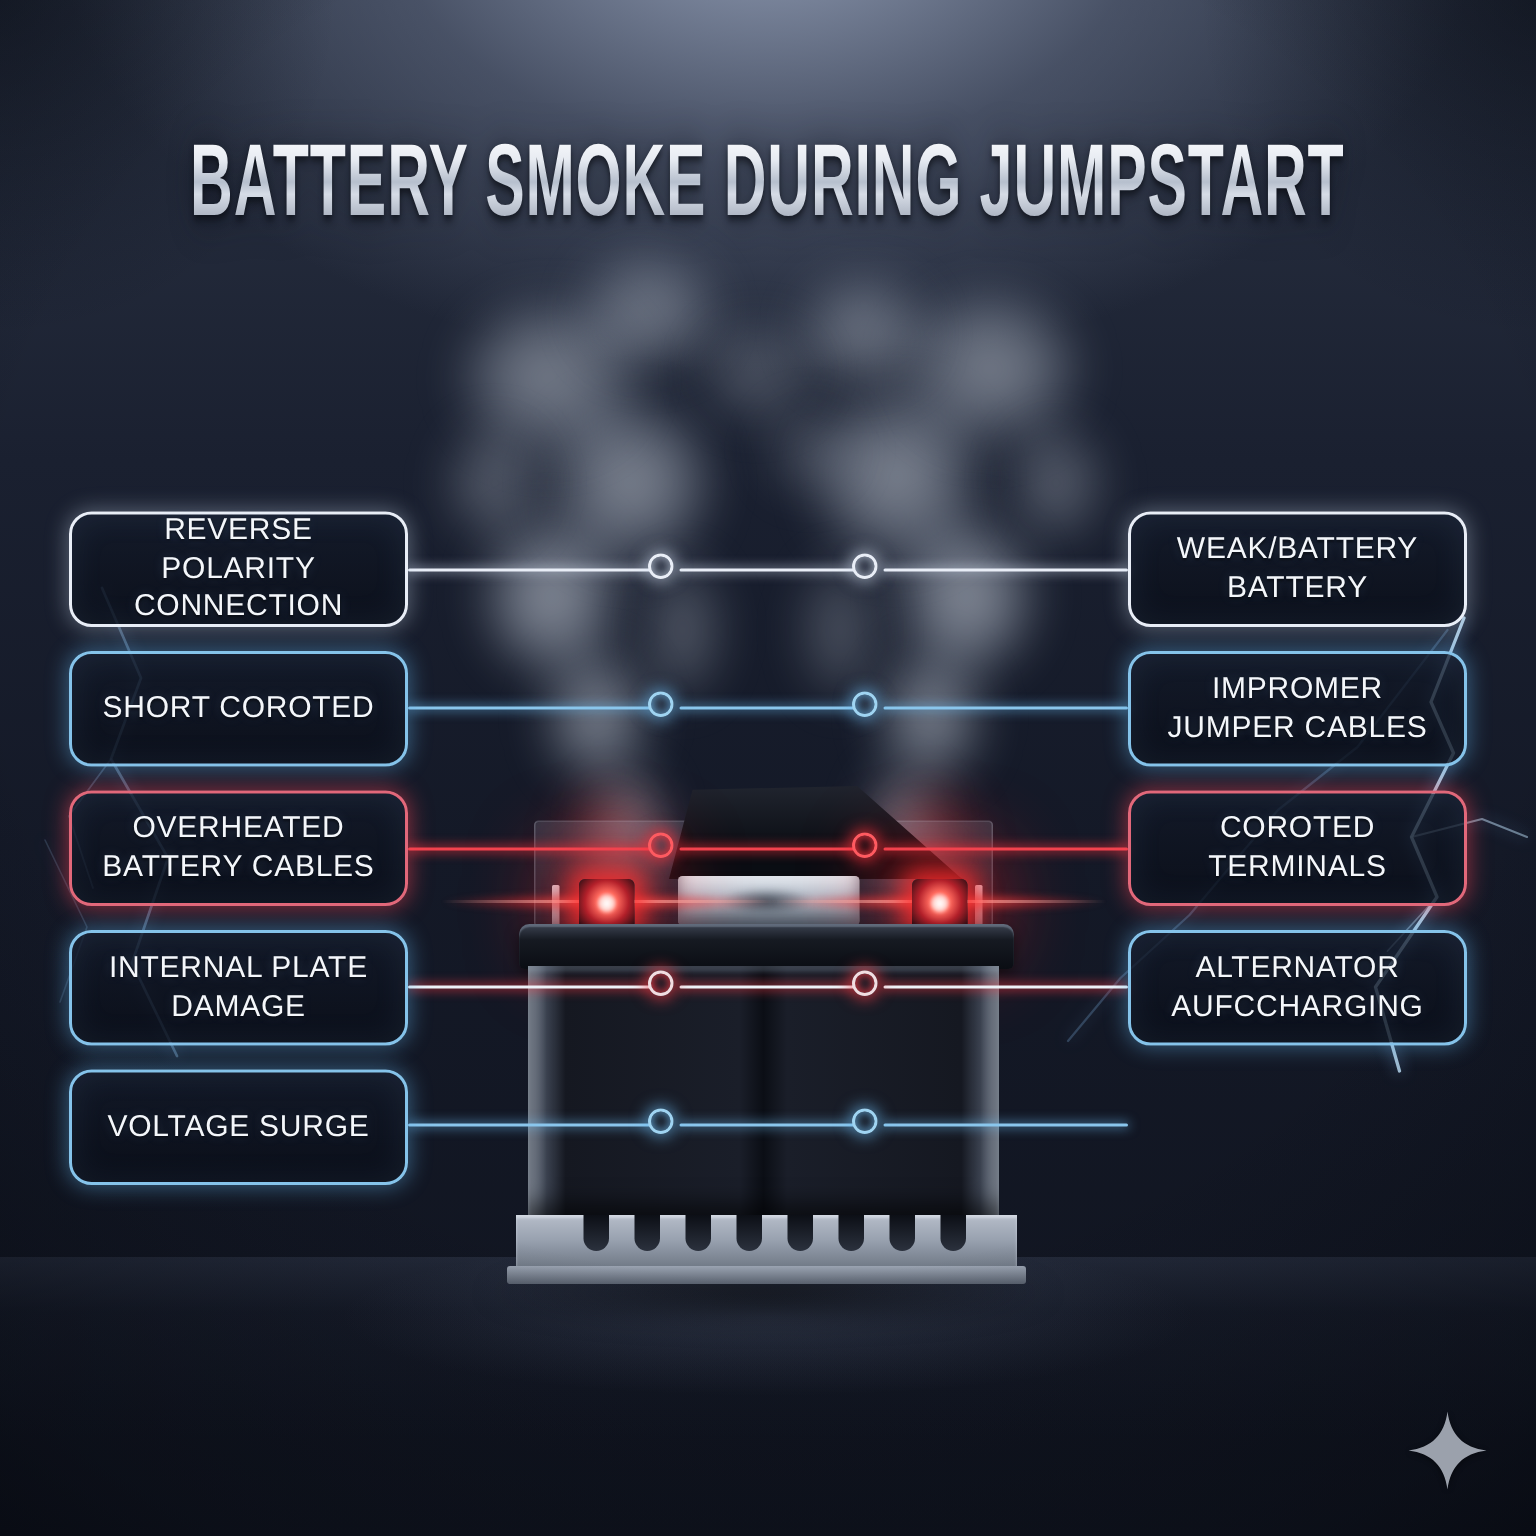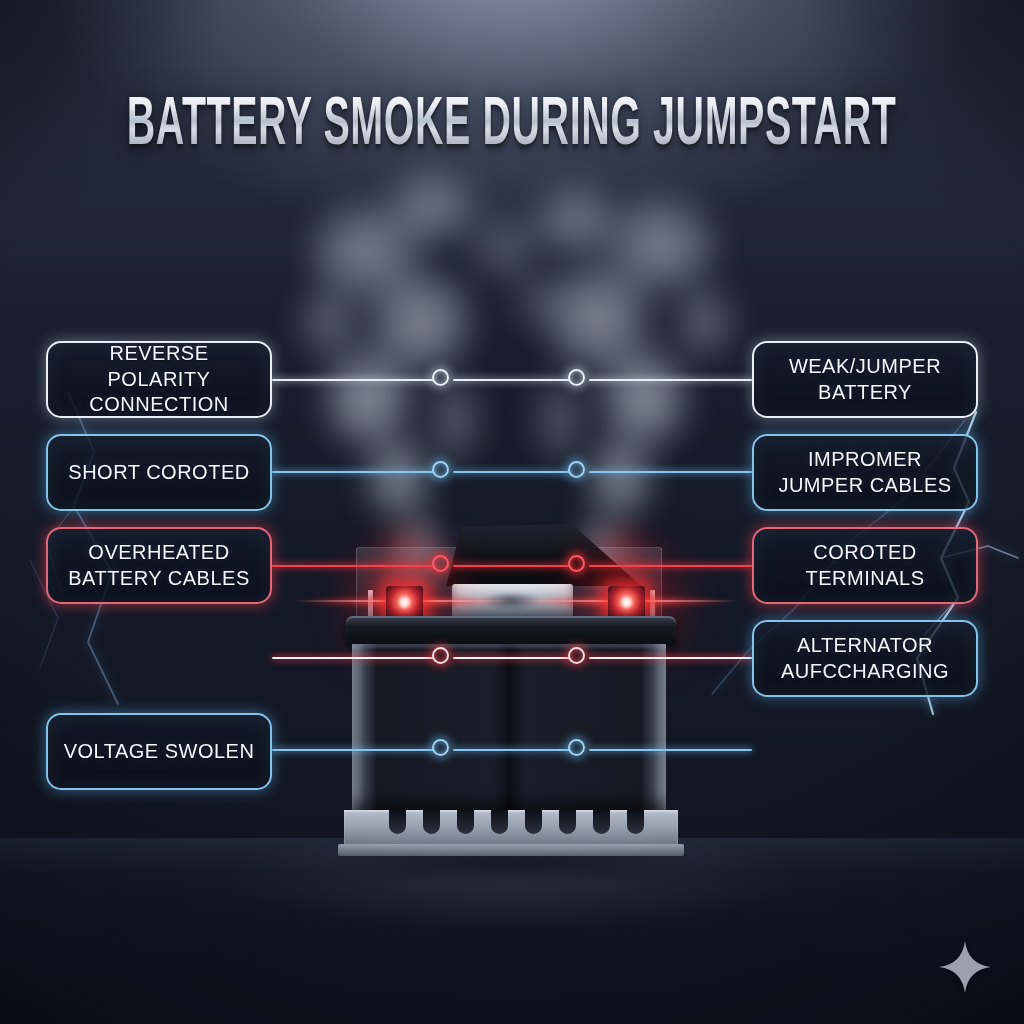--- a/index.html
+++ b/index.html
@@ -222,26 +222,29 @@
 
   <div class="cause-box col-left b-row0 accent-white">
     <span class="cause-label">REVERSE POLARITY CONNECTION</span>
     </div>
   <div class="cause-box col-left b-row1 accent-blue">
     <span class="cause-label">SHORT COROTED</span>
     </div>
   <div class="cause-box col-left b-row2 accent-red">
     <span class="cause-label">OVERHEATED BATTERY CABLES</span>
     </div>
+  <div class="cause-box col-left b-row3 accent-blue">
+    <span class="cause-label">INTERNAL PLATE DAMAGE</span>
+    </div>
   <div class="cause-box col-left b-row4 accent-blue">
-    <span class="cause-label">VOLTAGE SWOLEN</span>
+    <span class="cause-label">VOLTAGE SURGE</span>
     </div>
 
   <div class="cause-box col-right b-row0 accent-white">
-    <span class="cause-label">WEAK/JUMPER BATTERY</span>
+    <span class="cause-label">WEAK/BATTERY BATTERY</span>
     </div>
   <div class="cause-box col-right b-row2 accent-red">
     <span class="cause-label">COROTED TERMINALS</span>
     </div>
   <div class="cause-box col-right b-row1 accent-blue">
     <span class="cause-label">IMPROMER JUMPER CABLES</span>
     </div>
   <div class="cause-box col-right b-row3 accent-blue">
     <span class="cause-label">ALTERNATOR AUFCCHARGING</span>
     </div>

